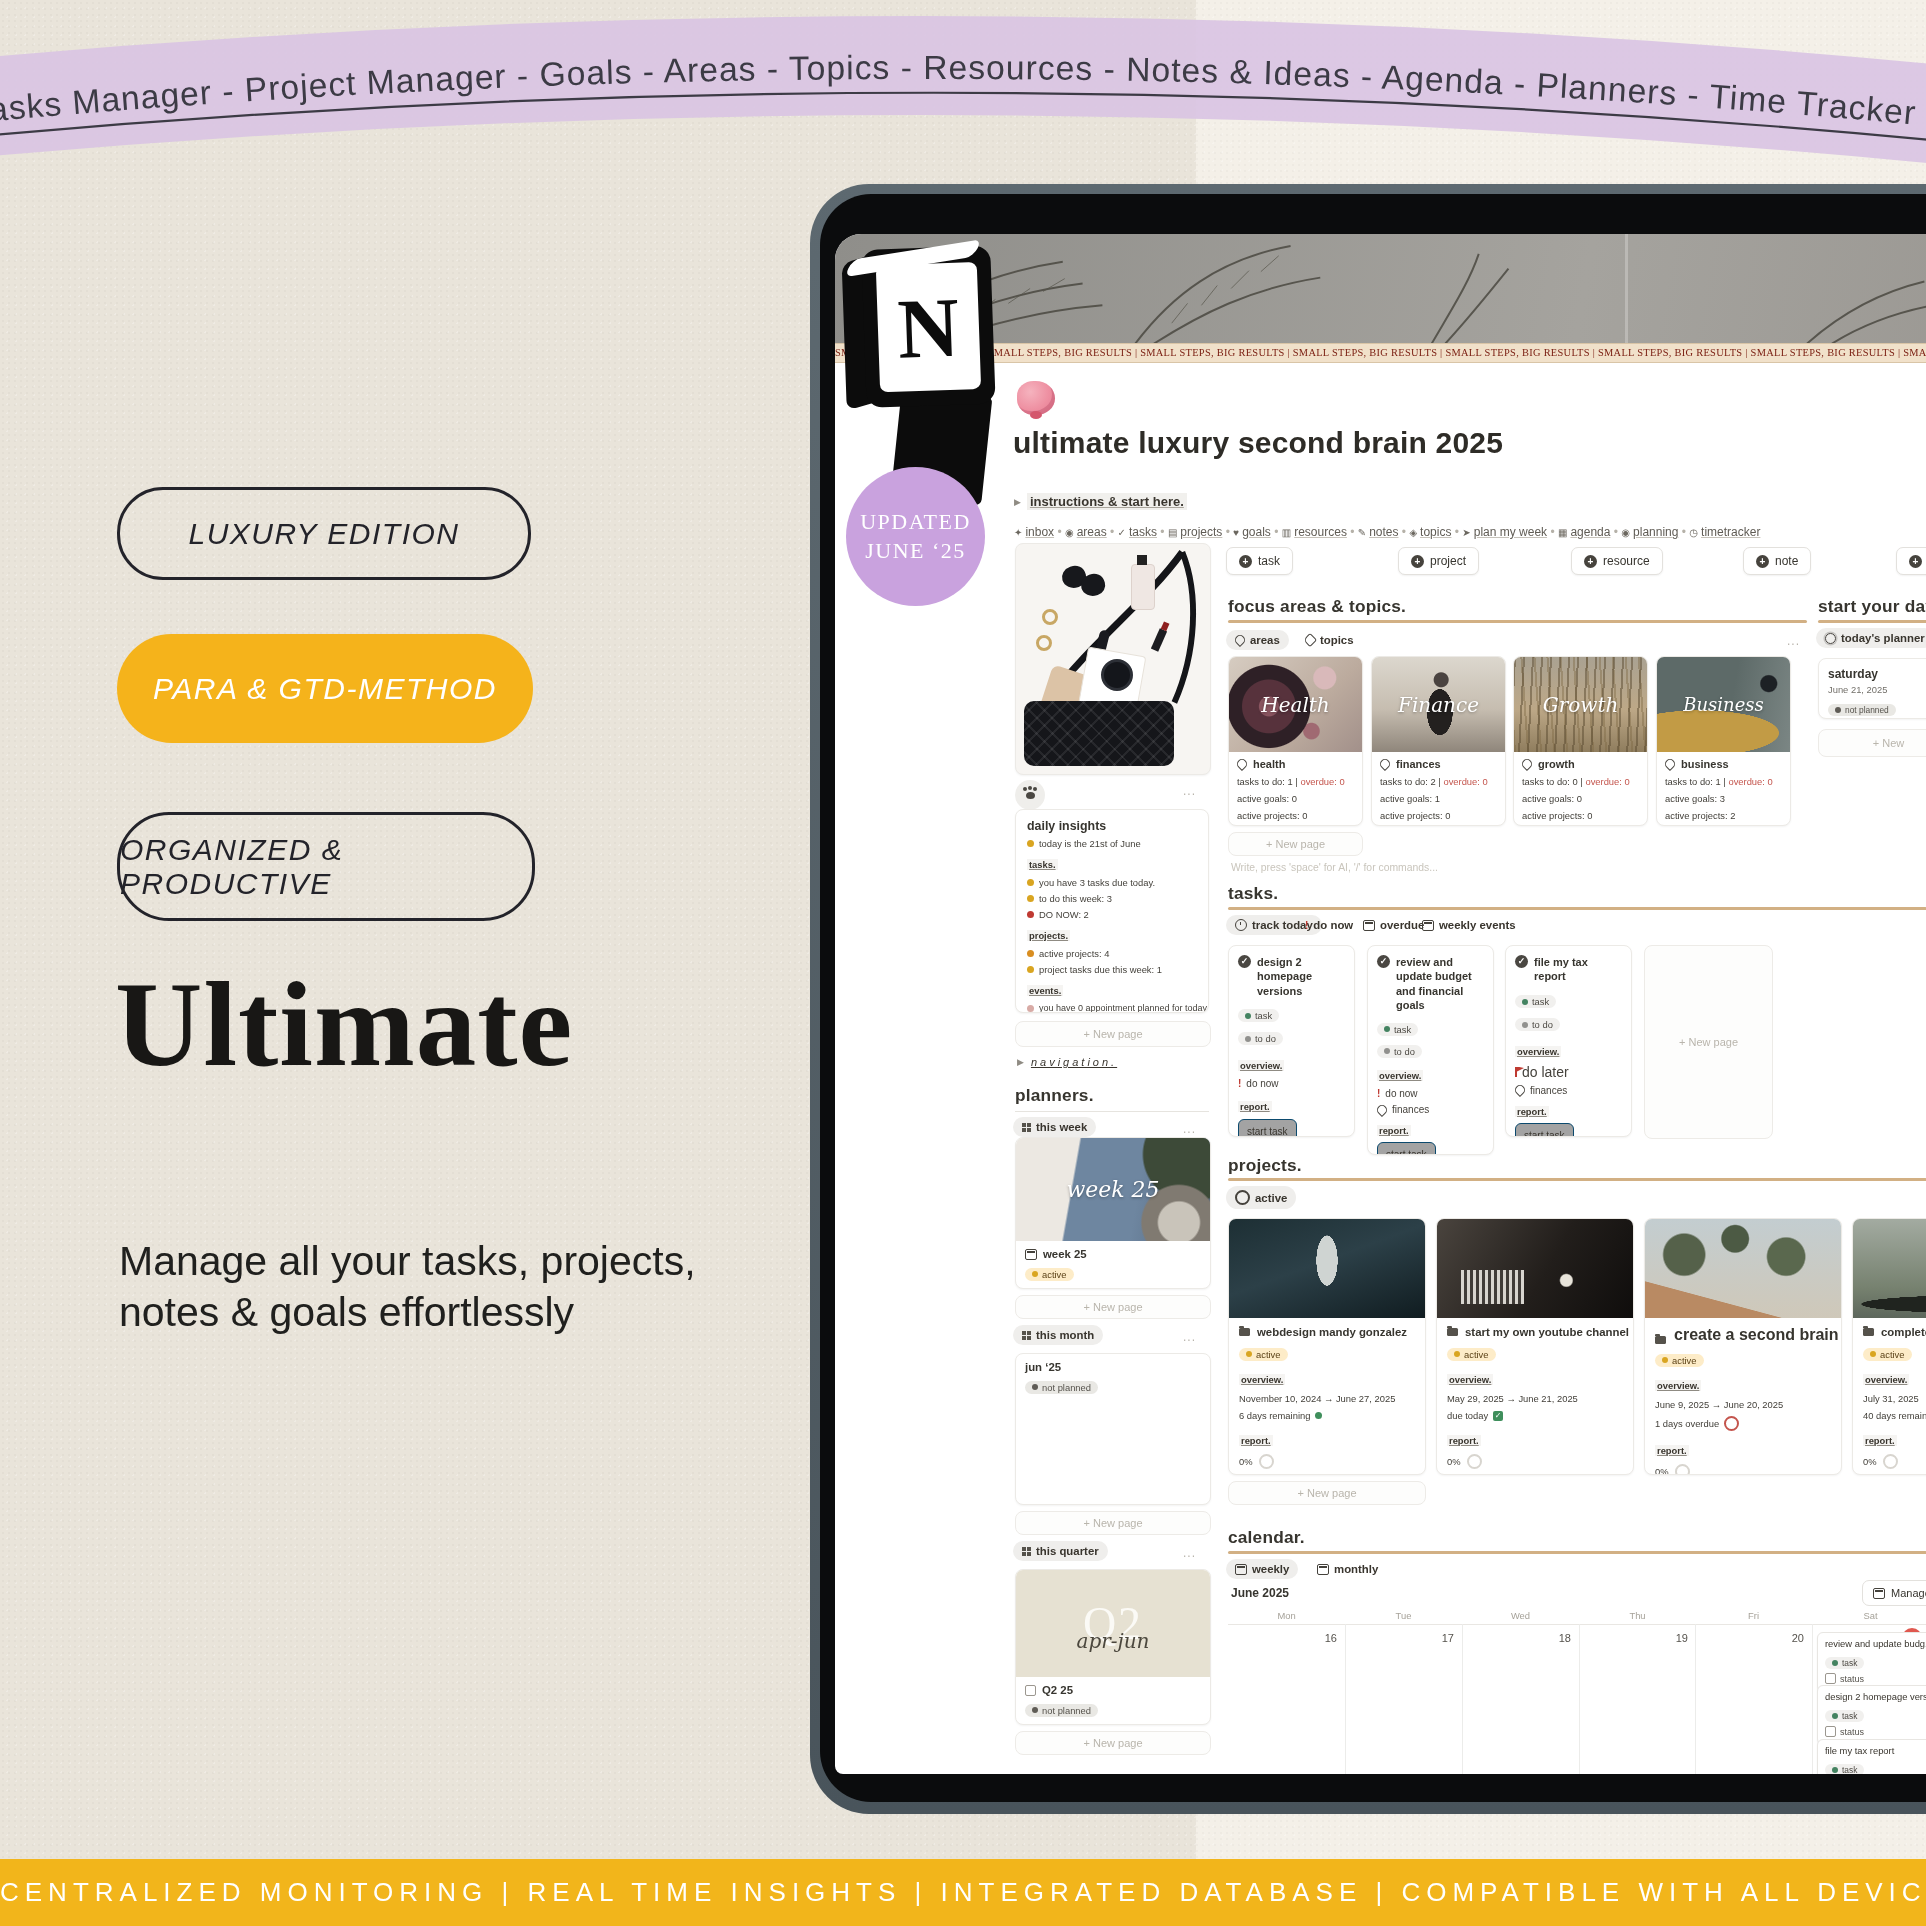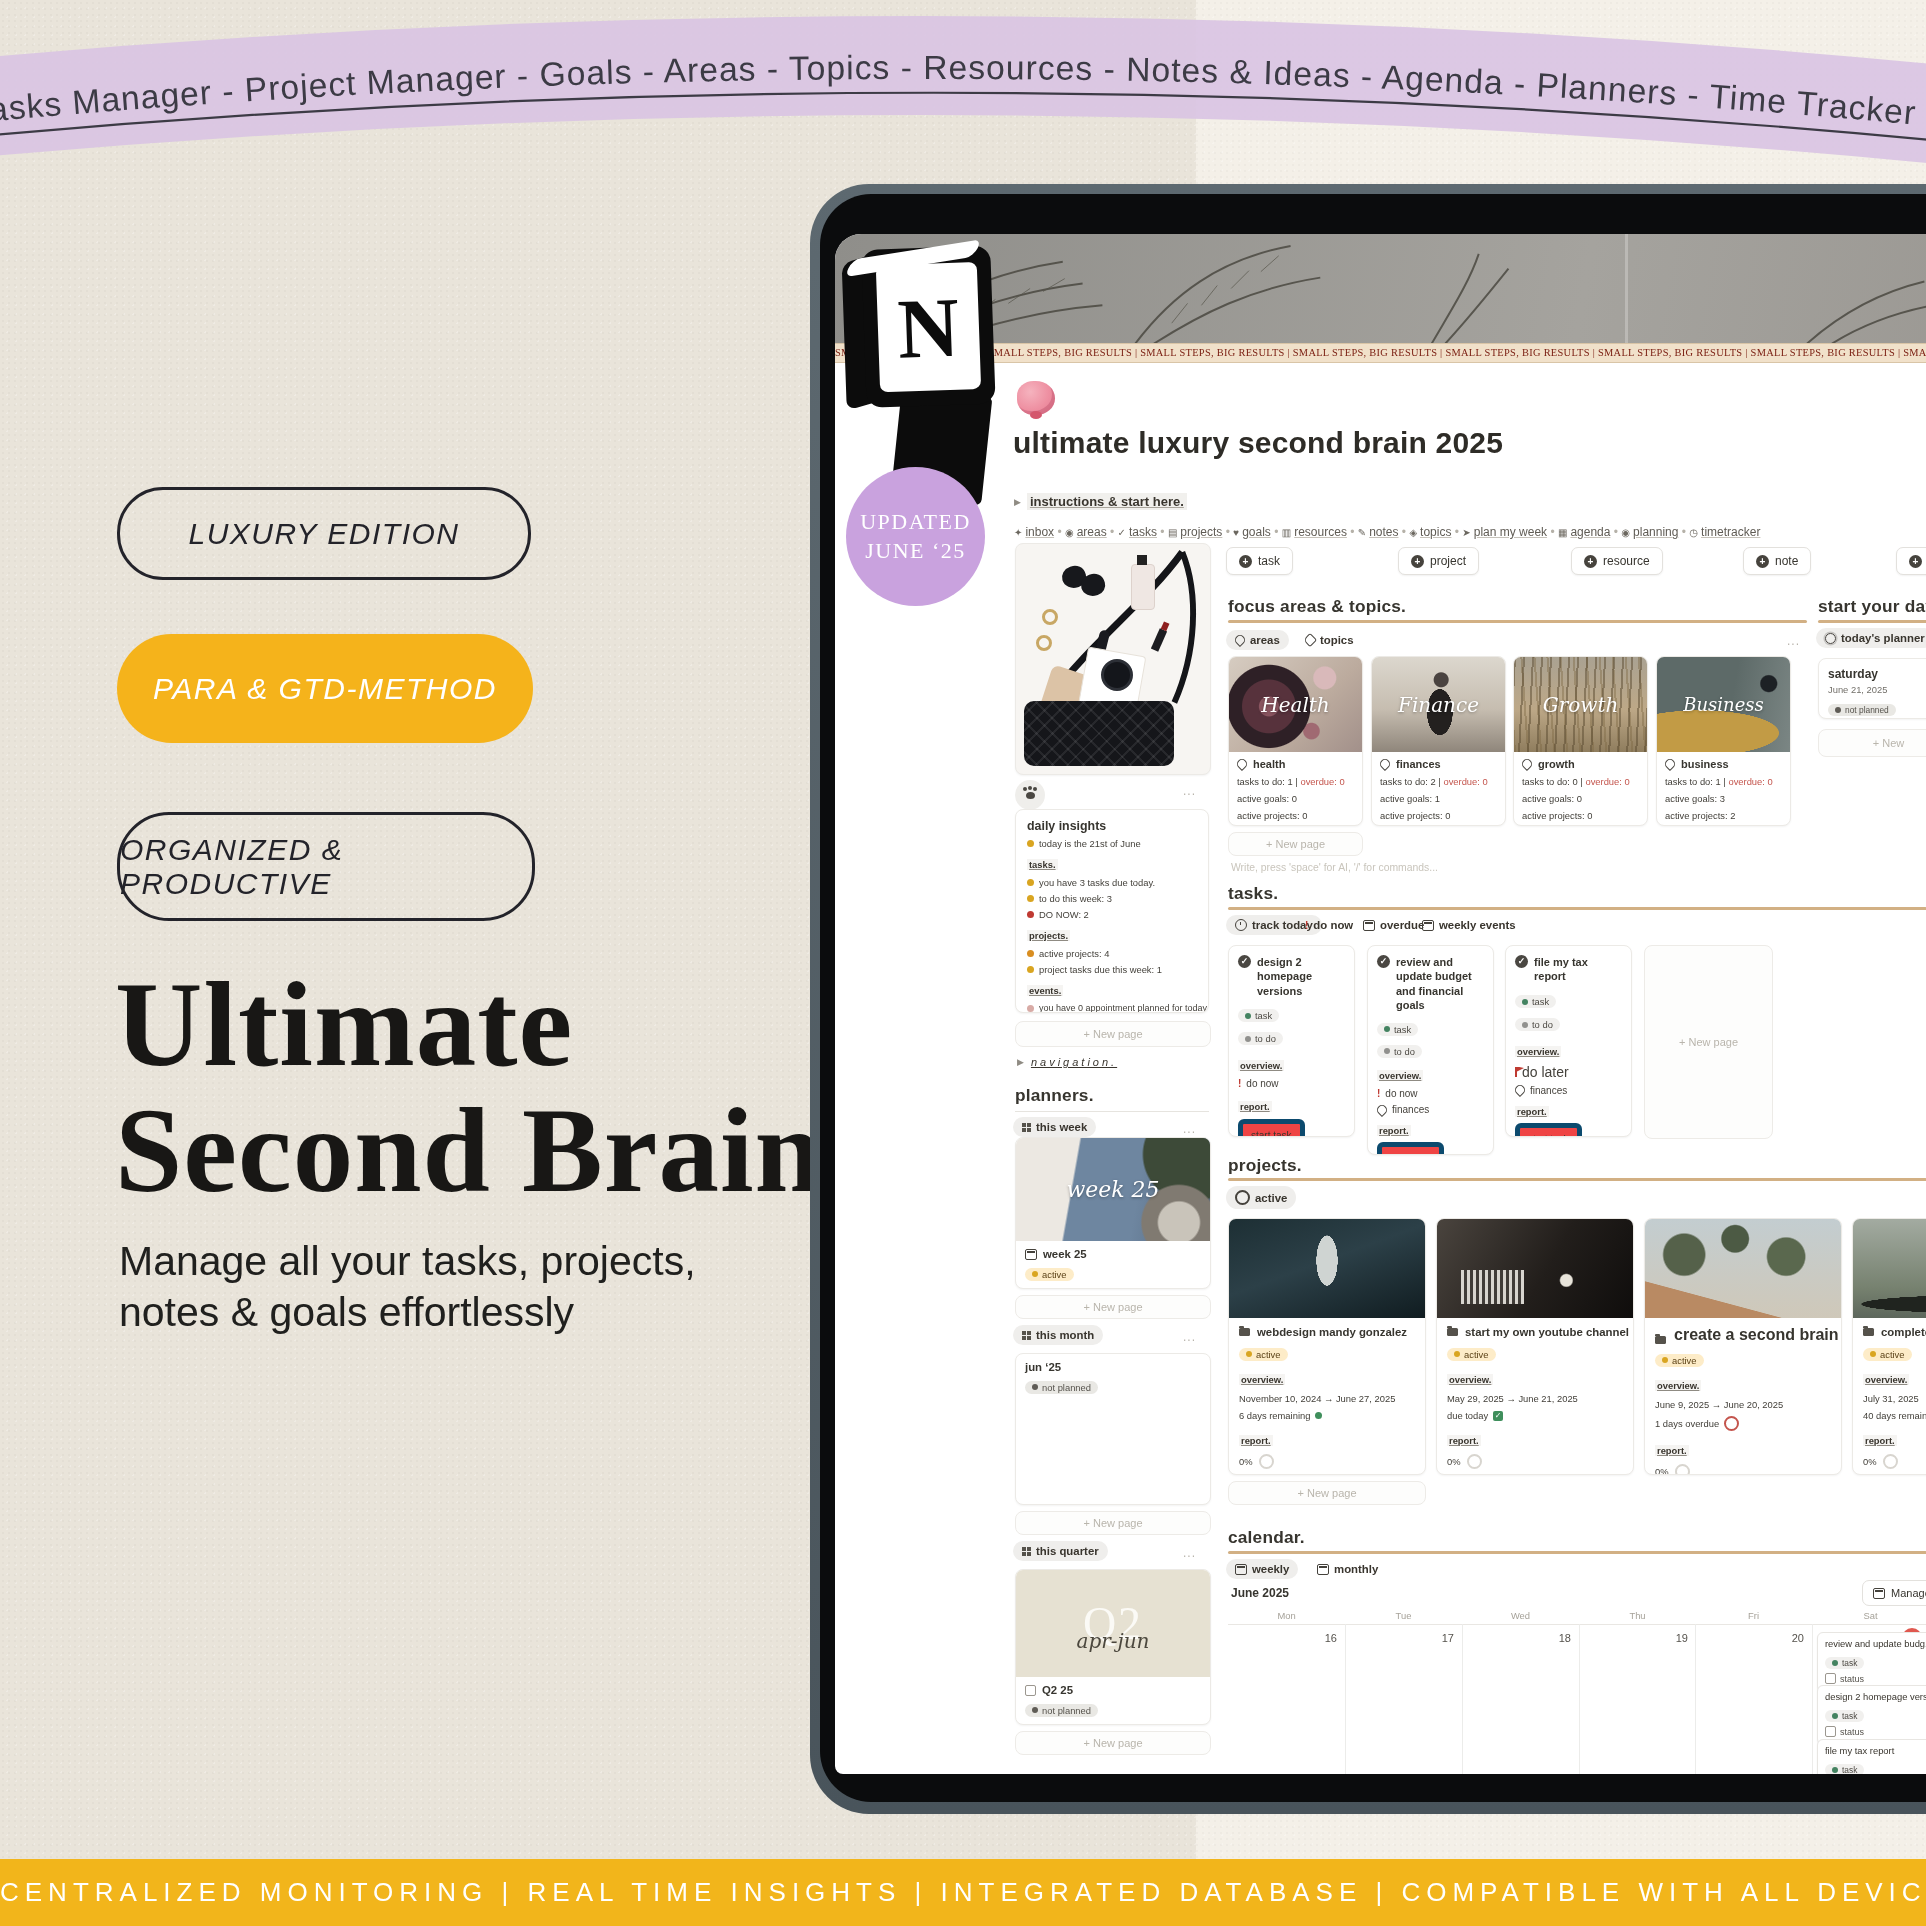--- a/index.html
+++ b/index.html
@@ -64,22 +64,22 @@
   .script{position:absolute;inset:0;display:flex;align-items:center;justify-content:center;
     font-family:"DejaVu Serif",serif;font-style:italic;color:#fff;text-shadow:0 1px 3px rgba(0,0,0,.35);}
   .pill{display:inline-flex;align-items:center;gap:4px;background:#f1f0ee;border-radius:10px;
     padding:1px 7px;font-size:9.4px;color:#4d4a44;white-space:nowrap;}
   .pill.yel{background:#fdecc8;color:#5c4318;}
   .pill.gry{background:#e9e8e4;color:#55524c;}
   .pd{width:6px;height:6px;border-radius:50%;}
   .pd.g{background:#448361;} .pd.gy{background:#91918e;} .pd.y{background:#d9a521;} .pd.dk{background:#5f5c56;}
   .lab{display:inline-block;font-size:9.4px;font-weight:bold;color:#39352e;text-decoration:underline;
     text-decoration-color:#8f8b83;background:#f5f4f2;padding:0 2px;}
-  .sbtn{display:inline-block;border:5px solid #0c4a6e;border-radius:6px;padding:6px 8px;font-size:10px;
-    color:#39352e;background:#ef4444;box-shadow:0 1px 1px rgba(0,0,0,.04);white-space:nowrap;}
+  .sbtn{display:inline-block;border:1px solid #0c4a6e;border-radius:6px;padding:6px 8px;font-size:10px;
+    color:#39352e;background:#a3a3a3;box-shadow:0 1px 1px rgba(0,0,0,.04);white-space:nowrap;}
   .dt{display:inline-block;width:7px;height:7px;border-radius:50%;flex:none;}
   .dt.y{background:#d9a521;} .dt.r{background:#bf3a32;} .dt.o{background:#d98e21;}
   .dt.g{background:#3f8f5c;} .dt.pk{background:#dcae AA;} .dt.pk{background:#d8aba6;}
   .red{color:#c4554d;}
   .stat{font-size:9.4px;color:#43403a;margin-top:6px;white-space:nowrap;}
   
   .ipin{width:8px;height:8px;border:1.6px solid #4a4742;border-radius:50% 50% 50% 0;transform:rotate(-45deg);flex:none;}
   .itag{width:8px;height:8px;border:1.6px solid #4a4742;border-radius:2px 2px 2px 5px;transform:rotate(45deg);flex:none;}
   .igrid{width:9px;height:9px;flex:none;background:
     linear-gradient(#55524b,#55524b) 0 0/4px 4px no-repeat,
@@ -200,21 +200,20 @@
   </div>
 <div class="abs pillbadge b2">
     <span>PARA &amp; GTD-METHOD</span>
   </div>
 <div class="abs pillbadge b3">
     <span>ORGANIZED &amp; PRODUCTIVE</span>
   </div>
 
 <div class="abs main-title">
   <div>Ultimate</div>
-  <div>Second Brain</div>
 </div>
 <div class="abs subtitle">
   <div>Manage all your tasks, projects,</div>
   <div>notes &amp; goals effortlessly</div>
 </div>
 
 <div class="abs footerbar">CENTRALIZED MONITORING   |   REAL TIME INSIGHTS   |   INTEGRATED DATABASE   |   COMPATIBLE WITH ALL DEVICES</div>
 
 <div class="abs tablet">
  <div class="bezel">

